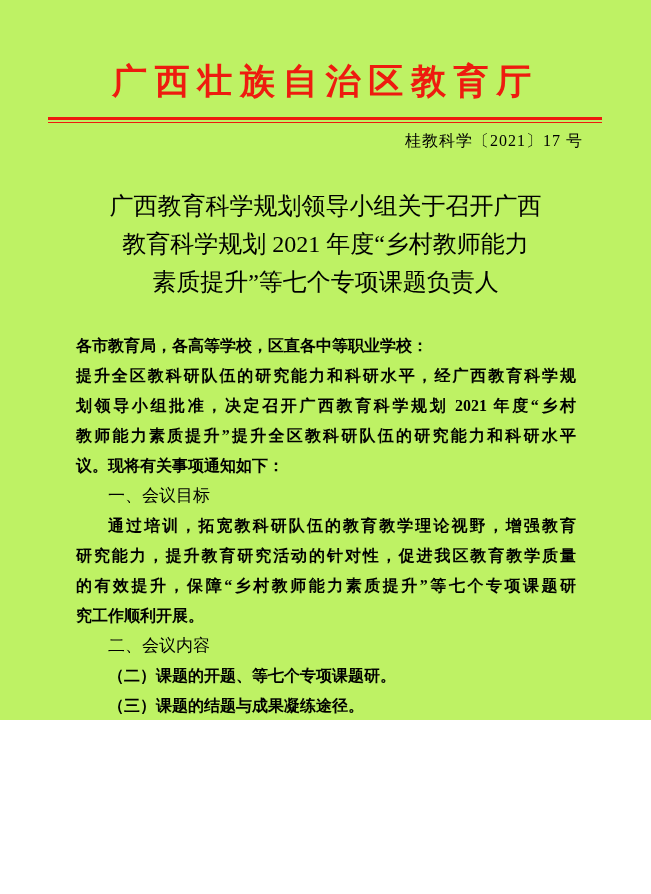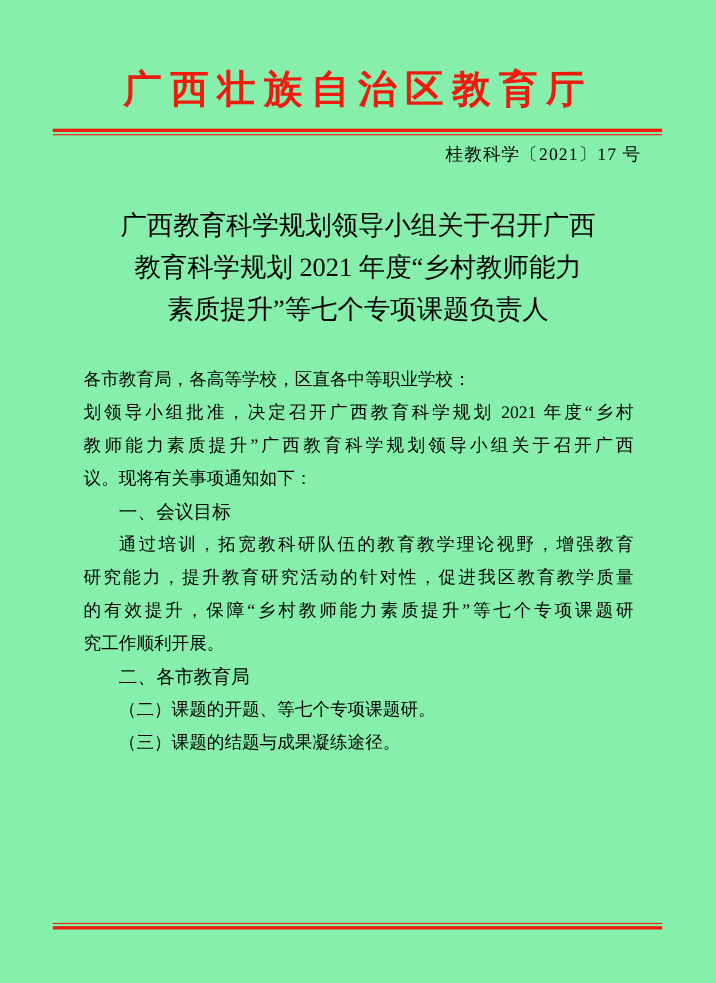--- a/index.html
+++ b/index.html
@@ -1,21 +1,21 @@
 <!DOCTYPE html>
 <html style="--red: #ee1b0f;"><head>
 <meta charset="utf-8">
 <style>
   :root { --red: #ee1b0f; }
   html, body { margin: 0; padding: 0; background: #ffffff; }
   .page {
     position: relative;
     width: 651px;
-    height: 894px;
-    background: #86efac;
+    height: 720px;
+    background: #bef264;
     overflow: hidden;
     font-family: "Liberation Serif", "DejaVu Serif", serif;
     color: #000;
   }
   
   .agency {
     padding-top: 62px;
     text-align: center;
     font-size: 35px;
     line-height: 40px;
@@ -49,21 +49,21 @@
     font-weight: normal;
   }
   
   .body-block {
     margin-left: 76px;
     margin-top: 30px;
     width: 500px;
     font-size: 16px;
     line-height: 30px;
   }
-  .bline { text-align: left; }
+  .bline { text-align: left; font-weight: bold; }
   .bline.just { text-align: justify; text-align-last: justify; }
   .bline.ind { text-indent: 32px; }
   .bline.heading {
     font-family: "Liberation Sans", "DejaVu Sans", sans-serif;
     font-weight: normal;
     font-size: 17px;
     text-indent: 32px;
   }
   
   .rule-bottom {
@@ -90,32 +90,33 @@
   <div class="doc-title">
     <div class="title-line">广西教育科学规划领导小组关于召开广西</div>
     <div class="title-line">教育科学规划 2021 年度“乡村教师能力</div>
     <div class="title-line">素质提升”等七个专项课题负责人</div>
   </div>
 
   <div class="body-block">
 
     <div class="bline">各市教育局，各高等学校，区直各中等职业学校：</div>
 
+    <div class="bline just">提升全区教科研队伍的研究能力和科研水平，经广西教育科学规</div>
     <div class="bline just">划领导小组批准，决定召开广西教育科学规划 2021 年度“乡村</div>
-    <div class="bline just">教师能力素质提升”广西教育科学规划领导小组关于召开广西</div>
+    <div class="bline just">教师能力素质提升”提升全区教科研队伍的研究能力和科研水平</div>
     <div class="bline">议。现将有关事项通知如下：</div>
 
     <div class="bline heading">一、会议目标</div>
 
     <div class="bline just ind">通过培训，拓宽教科研队伍的教育教学理论视野，增强教育</div>
     <div class="bline just">研究能力，提升教育研究活动的针对性，促进我区教育教学质量</div>
     <div class="bline just">的有效提升，保障“乡村教师能力素质提升”等七个专项课题研</div>
     <div class="bline">究工作顺利开展。</div>
 
-    <div class="bline heading">二、各市教育局</div>
+    <div class="bline heading">二、会议内容</div>
 
     <div class="bline ind">（二）课题的开题、等七个专项课题研。</div>
     <div class="bline ind">（三）课题的结题与成果凝练途径。</div>
 
   </div>
 
   <div class="rule-bottom"></div>
 
 </div>
 

